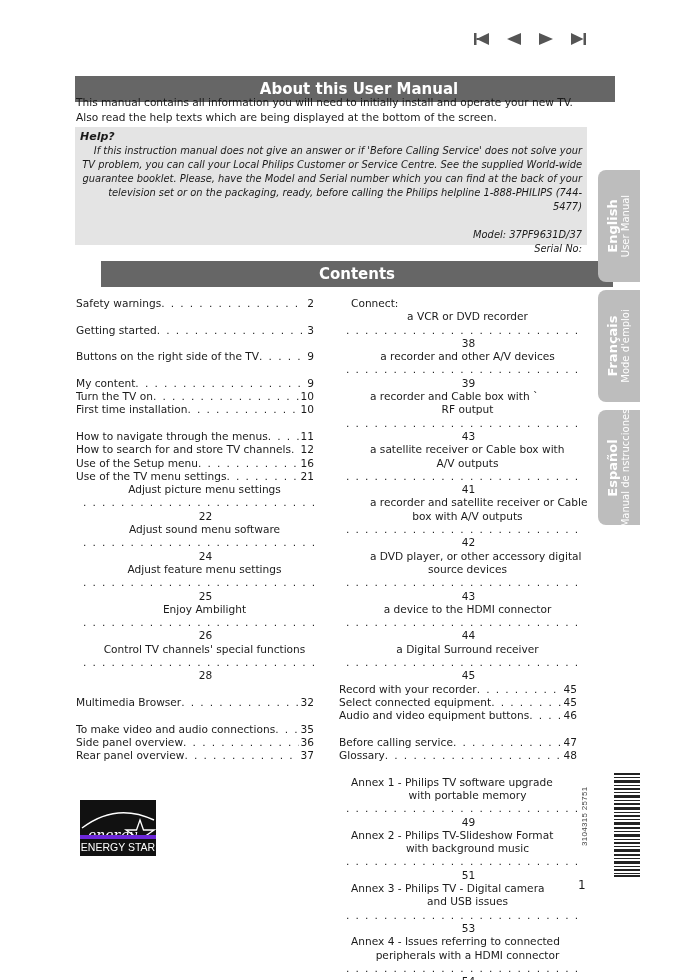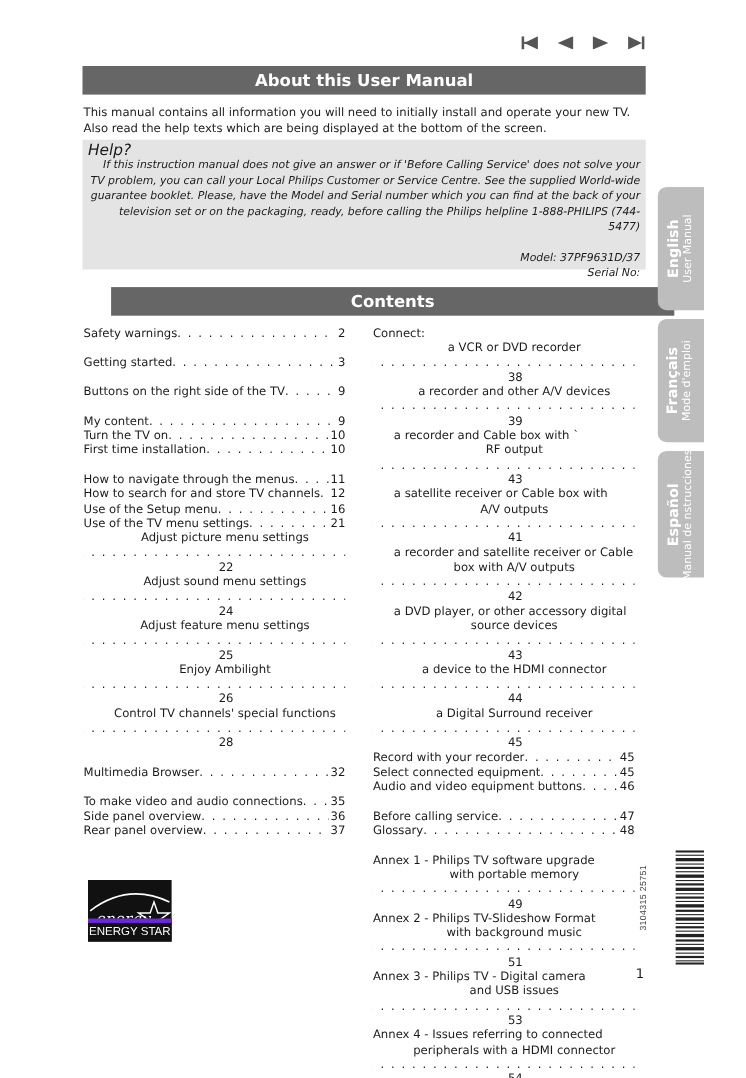--- a/index.html
+++ b/index.html
@@ -2,39 +2,39 @@
 <html><head>
 <meta charset="utf-8">
 <style>
   html, body { margin: 0; padding: 0; background: #ffffff; }
   body { width: 678px; height: 980px; position: relative; overflow: hidden;
          font-family: "DejaVu Sans", "Liberation Sans", sans-serif; color: #1a1a1a; }
   .nav { position: absolute; top: 30px; left: 466px; display: flex; gap: 0; }
   .nav-btn { width: 32px; height: 18px; display: flex; align-items: center; justify-content: center; cursor: pointer; }
   .bar { position: absolute; left: 75px; width: 512px; height: 26px; background: #666666;
          color: #ffffff; font-weight: bold; font-size: 15px; text-align: center; line-height: 26px; }
-  .bar-about { top: 60px; }
+  .bar-about { top: 76px; padding-left: 28px; }
   .bar-contents { top: 261px; margin-left: 26px; }
   .intro { position: absolute; left: 76px; top: 95px; font-size: 10.6px; line-height: 15px; width: 512px; }
   .help { position: absolute; left: 75px; top: 127px; width: 502px; height: 112px; background: #e4e4e4;
           padding: 3px 5px; font-size: 9.9px; line-height: 14px; font-style: italic; }
-  .help-title { font-weight: normal; font-size: 14px; }
+  .help-title { font-weight: bold; font-size: 11px; }
   .help p { margin: 0; text-align: right; }
   .help .model { margin-top: 14px; }
   .toc { position: absolute; top: 297px; font-size: 10.6px; line-height: 13.3px; }
   .toc-left { left: 76px; width: 238px; }
   .toc-right { left: 339px; width: 238px; }
   .row { display: flex; white-space: nowrap; overflow: hidden; align-items: center; }
   .row .t { flex: 0 0 auto; }
   .row .d { flex: 1 1 auto; overflow: hidden; letter-spacing: 1.4px; }
   .row .d::after { content: " . . . . . . . . . . . . . . . . . . . . . . . . . . . . . . . . . . . . . . . . . . . . . . . . . . . . . . . . . . . . . . . . . ."; }
   .row .p { flex: 0 0 auto; padding-left: 2px; }
   .ind { padding-left: 19px; flex-direction: column; }
   .gap { height: 13.3px; }
-  .plain { white-space: nowrap; }
+  .plain { white-space: nowrap; margin-left: 12px; }
   .tabs { position: absolute; left: 598px; }
   .tab { position: absolute; left: 0; width: 42px; background: #bdbdbd; border-radius: 8px 0 0 8px;
          color: #ffffff; display: flex; align-items: center; justify-content: center; cursor: pointer; }
   .tab .inner { transform: rotate(-90deg); white-space: nowrap; text-align: center; line-height: 13px; }
   .tab .lang { font-weight: bold; font-size: 13px; display: block; }
   .tab .sub { font-size: 10px; display: block; }
   .energy { position: absolute; left: 80px; top: 800px; width: 76px; height: 56px; background: #111; }
   .energy-label { position: absolute; left: 0; bottom: 0; width: 76px; height: 17px; background: #111; color: #fff;
                   font-size: 10.5px; line-height: 17px; text-align: center; border-top: 4px solid #6d28d9; font-family: "Liberation Sans", sans-serif; }
   .barcode-num { position: absolute; left: 580px; top: 846px; transform: rotate(-90deg); transform-origin: left top;
@@ -141,21 +141,21 @@
       <span class="t">Use of the TV menu settings</span>
       <span class="d"></span>
       <span class="p">21</span>
     </div>
     <div class="row ind">
       <span class="t">Adjust picture menu settings</span>
       <span class="d"></span>
       <span class="p">22</span>
     </div>
     <div class="row ind">
-      <span class="t">Adjust sound menu settings</span>
+      <span class="t">Adjust sound menu software</span>
       <span class="d"></span>
       <span class="p">24</span>
     </div>
     <div class="row ind">
       <span class="t">Adjust feature menu settings</span>
       <span class="d"></span>
       <span class="p">25</span>
     </div>
     <div class="row ind">
       <span class="t">Enjoy Ambilight</span>

